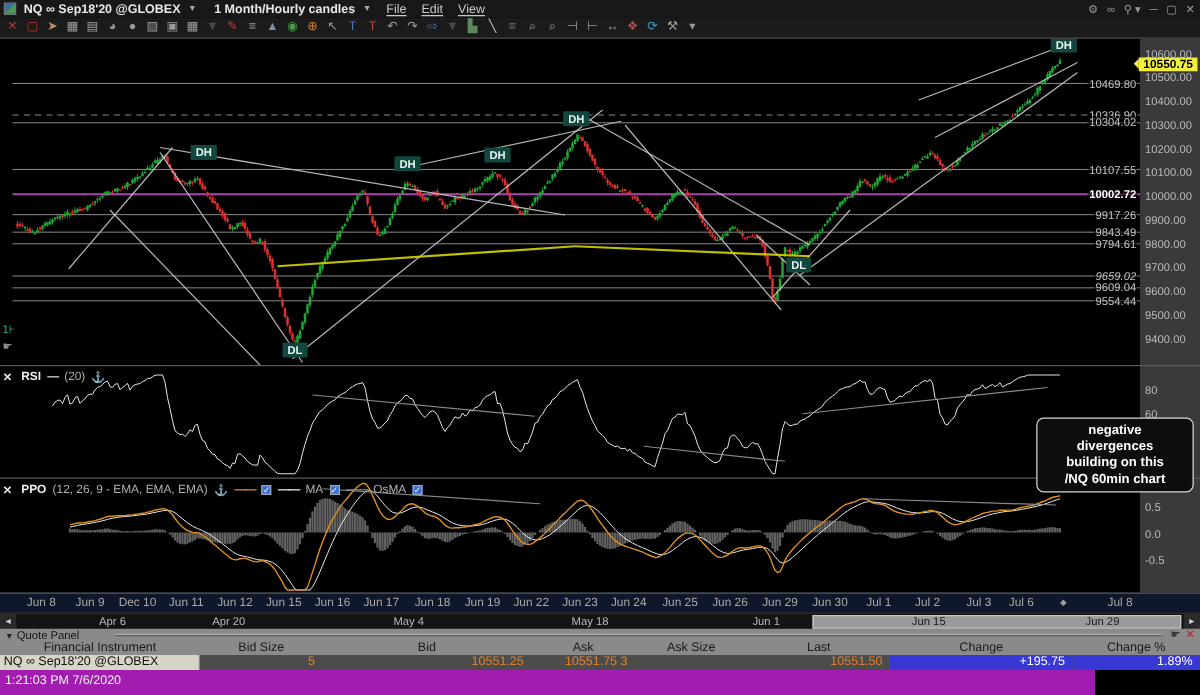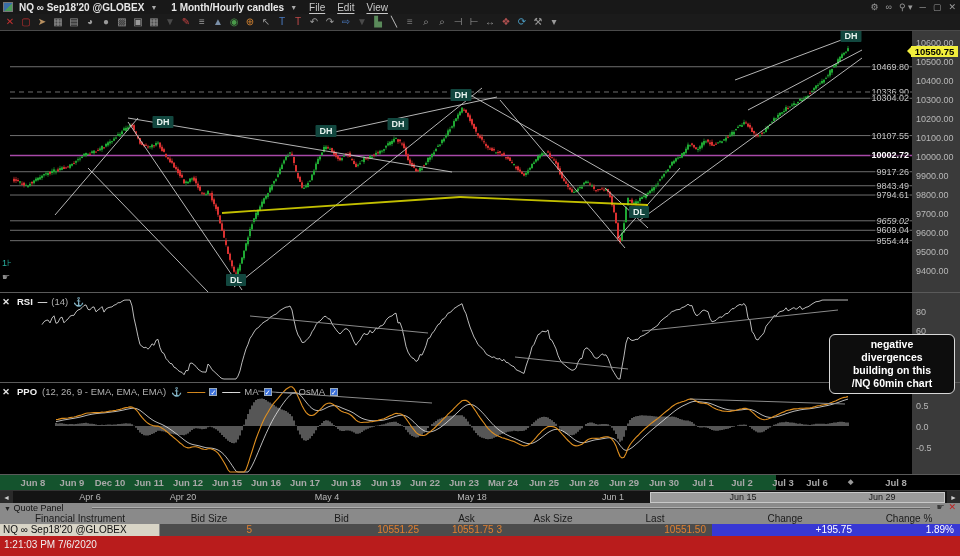--- a/index.html
+++ b/index.html
@@ -45,21 +45,21 @@
   .pane-header { position:absolute; left:0; z-index:8; display:flex; align-items:center; gap:5px; font-size:9.5px; color:#ccc; }
   .pane-close { color:#e8e8e8; font-size:9px; font-weight:bold; width:12px; text-align:center; }
   .pane-title { color:#f0f0f0; font-weight:bold; }
   .pane-sub { color:#b0b0b0; }
   .dash { font-weight:bold; letter-spacing:-1px; }
   .anchor-ic { color:#4aa0e0; font-size:9px; }
   .chk { display:inline-block; width:8px; height:8px; background:#3a6fd8; border:1px solid #9ab;
     color:#fff; font-size:7px; line-height:8px; text-align:center; }
 
   
-  #date-axis { position:absolute; left:0; top:474px; width:776px; height:16px; background:#14532d; z-index:6;font-weight:bold; }
+  #date-axis { position:absolute; left:0; top:474px; width:960px; height:16px; background:#0f172a; z-index:6; }
   .date-label { position:absolute; top:3px; transform:translateX(-50%); color:#a8a8a8; font-size:9.5px; white-space:nowrap; }
   #date-diamond { position:absolute; top:4px; color:#9a9a9a; font-size:7px; }
 
   
   #scrollbar { position:absolute; left:0; top:490px; width:960px; height:13px; background:#141414; border-top:1px solid #333; z-index:6; }
   .sb-btn { position:absolute; top:0; width:13px; height:13px; background:#2a2a2a; color:#cfcfcf; font-size:7px;
     text-align:center; line-height:13px; }
   #sb-thumb { position:absolute; top:1px; height:11px; background:#9a9a9a; border:1px solid #c8c8c8; }
   .sb-label { position:absolute; top:1px; font-size:9px; color:#b8b8b8; transform:translateX(-50%); white-space:nowrap; }
   .sb-label.on-thumb { color:#1a1a1a; }
@@ -72,21 +72,21 @@
   #qp-rule { position:absolute; left:92px; right:30px; top:4px; border-top:1px solid #aeaeae; border-bottom:1px solid #606060; height:2px; }
   #qp-icons { position:absolute; right:4px; top:-1px; font-size:9px; }
   #qp-headers { position:absolute; left:0; top:10px; width:960px; height:11px; }
   .qp-h { position:absolute; top:0; height:11px; font-size:10px; color:#1a1a1a; text-align:center; line-height:11px; white-space:nowrap; }
   #qp-row { position:absolute; left:0; top:21px; width:960px; height:12px; background:#4c4c4c; }
   .qp-c { position:absolute; top:0; height:12px; font-size:10px; line-height:12px; color:#e08030; text-align:right; padding-right:6px; white-space:nowrap; }
   #qp-instr { background:#d8d4c6; color:#111; text-align:left; padding-left:3px; border-right:1px solid #888; }
   .qp-blue { background:#3838d4; color:#fff; }
 
   
-  #statusbar { position:absolute; left:0; top:536px; width:960px; height:20px; background:#b91c1c; z-index:10; }
+  #statusbar { position:absolute; left:0; top:536px; width:876px; height:20px; background:#a21caf; z-index:10; }
   #status-time { position:absolute; left:4px; top:3px; color:#f0f0f0; font-size:10px; }
   #status-center { position:absolute; left:50%; transform:translateX(-50%); top:3px; color:#fff; font-size:10px; font-weight:bold; white-space:nowrap; }
 
   
   #annotation { position:absolute; left:829px; top:334px; width:126px; background:#0d0d0d; border:1px solid #d8d8d8;
     border-radius:6px; color:#fff; font-size:10.5px; font-weight:bold; text-align:center; line-height:13px;
     padding:3px 2px; z-index:20; }
 
   .left-tool { position:absolute; z-index:8; font-size:9px; }
 </style>
@@ -1446,21 +1446,21 @@
   <div id="price-tag" style="top: 45.8575px;">10550.75</div>
 
   <div class="pane-sep" style="top:292px"></div>
   <div class="pane-sep" style="top:382px"></div>
   <div class="pane-sep" style="top:474px"></div>
 
   <div class="pane-header" style="top:296px">
     <span class="pane-close">✕</span>
     <span class="pane-title">RSI</span>
     <span class="dash" style="color:#dcdcdc">—</span>
-    <span class="pane-sub">(14)</span>
+    <span class="pane-sub">(20)</span>
     <span class="anchor-ic">⚓</span>
   </div>
 
   <div class="pane-header" style="top:386px">
     <span class="pane-close">✕</span>
     <span class="pane-title">PPO</span>
     <span class="pane-sub">(12, 26, 9 - EMA, EMA, EMA)</span>
     <span class="anchor-ic">⚓</span>
     <span id="ppo-legend" style="display:flex;gap:5px;align-items:center">
         <span class="dash" style="color: rgb(224, 144, 32);">——</span>
@@ -1507,21 +1507,21 @@
       <span class="date-label" style="left: 110px;">Dec 10</span>
       <span class="date-label" style="left: 149px;">Jun 11</span>
       <span class="date-label" style="left: 188px;">Jun 12</span>
       <span class="date-label" style="left: 227px;">Jun 15</span>
       <span class="date-label" style="left: 266px;">Jun 16</span>
       <span class="date-label" style="left: 305px;">Jun 17</span>
       <span class="date-label" style="left: 346px;">Jun 18</span>
       <span class="date-label" style="left: 386px;">Jun 19</span>
       <span class="date-label" style="left: 425px;">Jun 22</span>
       <span class="date-label" style="left: 464px;">Jun 23</span>
-      <span class="date-label" style="left: 503px;">Mar 24</span>
+      <span class="date-label" style="left: 503px;">Jun 24</span>
       <span class="date-label" style="left: 544px;">Jun 25</span>
       <span class="date-label" style="left: 584px;">Jun 26</span>
       <span class="date-label" style="left: 624px;">Jun 29</span>
       <span class="date-label" style="left: 664px;">Jun 30</span>
       <span class="date-label" style="left: 703px;">Jul 1</span>
       <span class="date-label" style="left: 742px;">Jul 2</span>
       <span class="date-label" style="left: 783px;">Jul 3</span>
       <span class="date-label" style="left: 817px;">Jul 6</span>
       <span class="date-label" style="left: 896px;">Jul 8</span>
       <span id="date-diamond" style="left: 848px;">◆</span>

